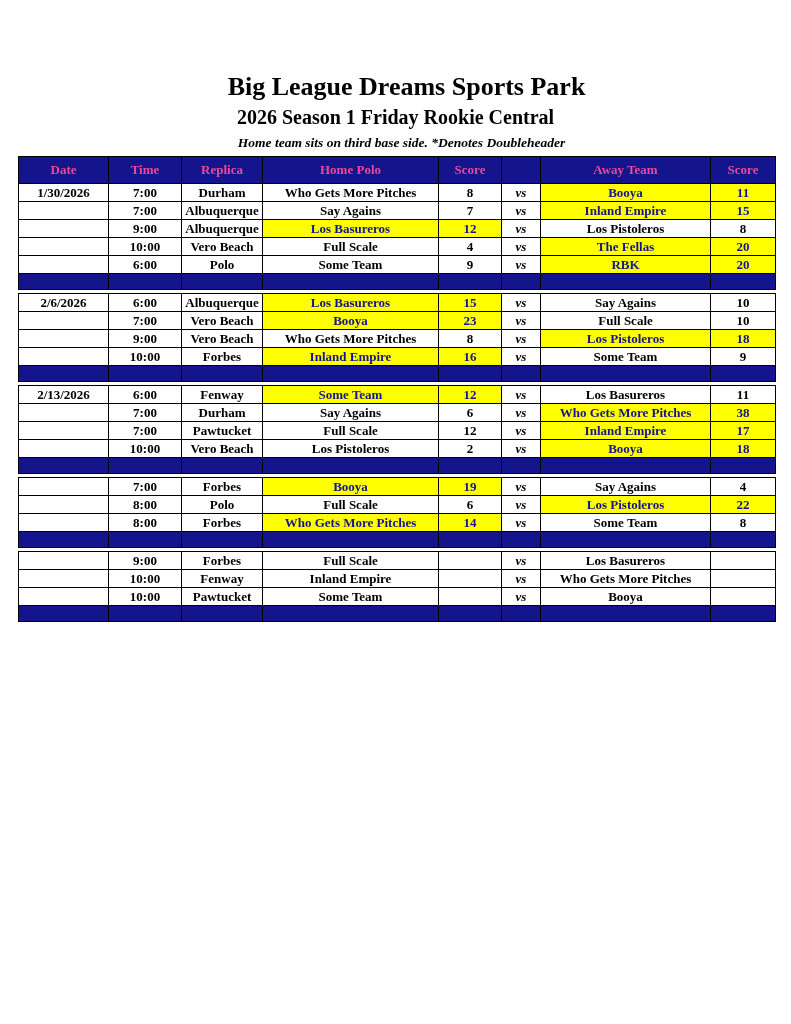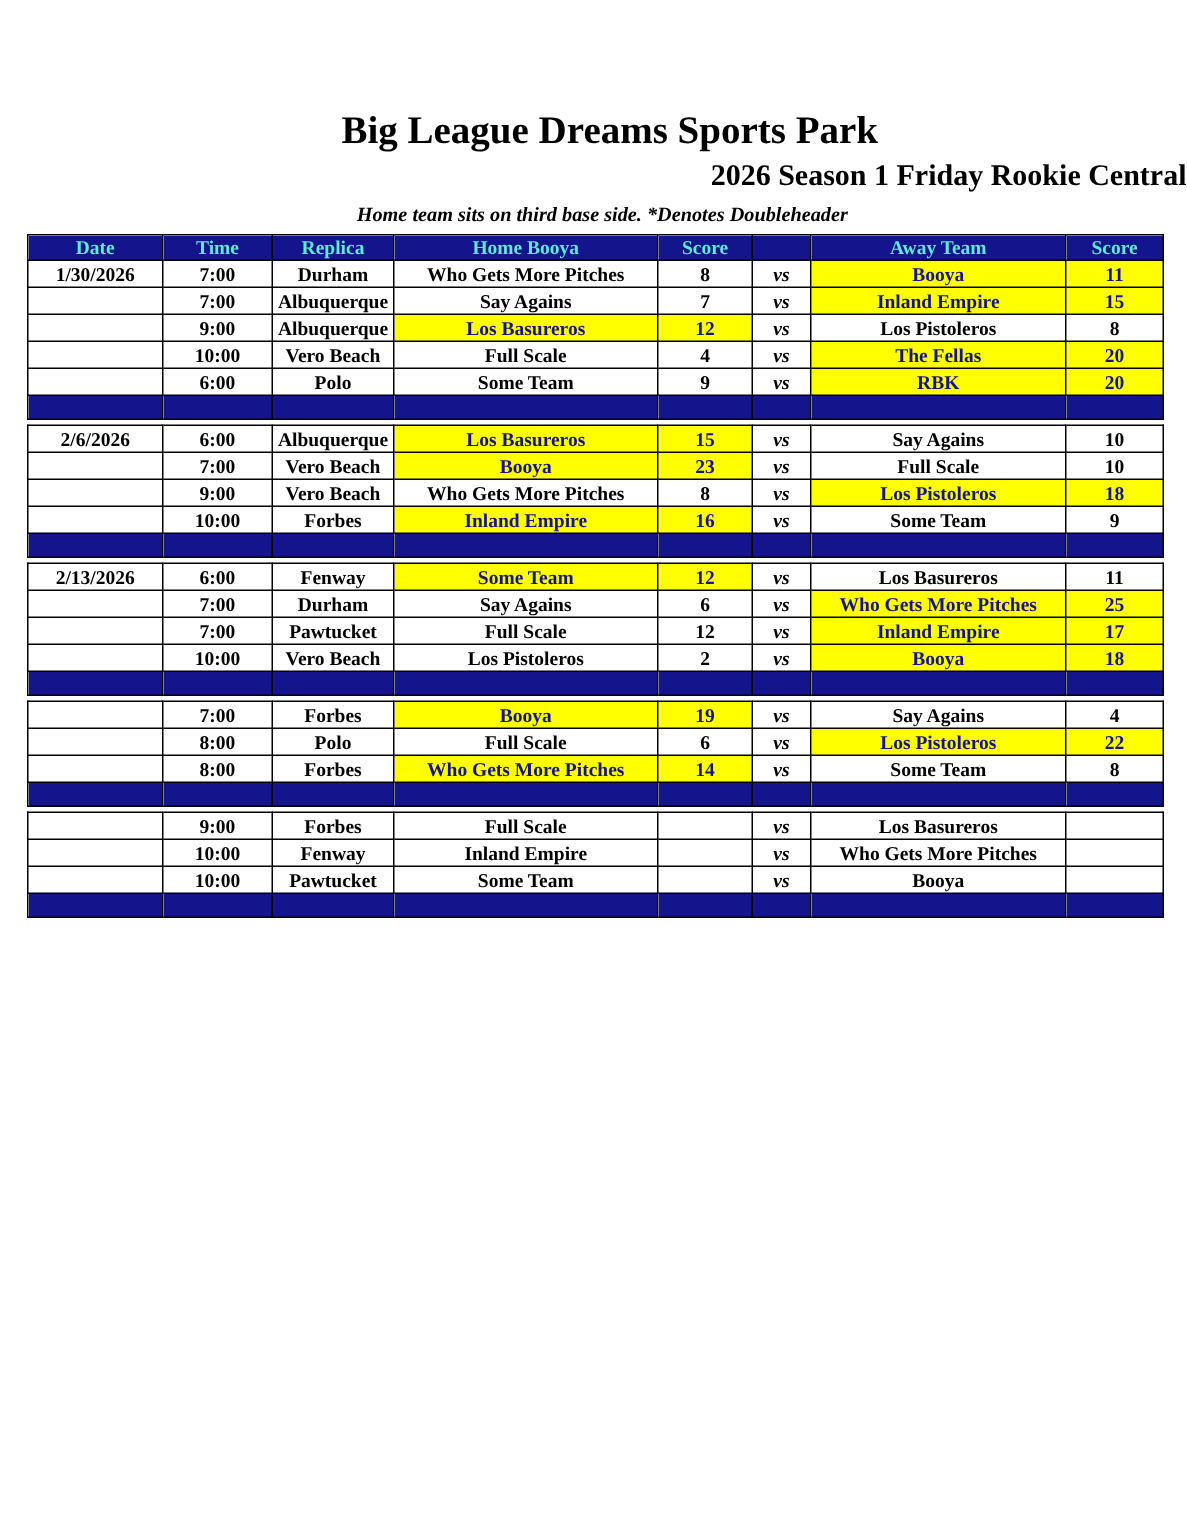--- a/index.html
+++ b/index.html
@@ -16,21 +16,21 @@
   .page-title {
     margin-top: 72px;
     text-align: center;
     font-size: 26px;
     font-weight: bold;
     line-height: 30px;
     padding-left: 22px;
   }
   .page-subtitle {
     margin-top: 2px;
-    text-align: right;
+    text-align: center;
     font-size: 20px;
     font-weight: bold;
     line-height: 26px;
   }
   .page-note {
     margin-top: 5px;
     text-align: center;
     font-size: 13.5px;
     font-weight: bold;
     font-style: italic;
@@ -55,22 +55,22 @@
     font-weight: bold;
     text-align: center;
     vertical-align: middle;
     height: 18px;
     padding: 0 1px;
     overflow: hidden;
     white-space: nowrap;
   }
   table.block th.hdr {
     background: var(--navy);
-    color: #5eead4;
-    height: 17px;
+    color: #ec4899;
+    height: 27px;
   }
   td.win {
     background: var(--yellow);
     color: var(--navy);
   }
   td.vs {
     font-style: italic;
     font-size: 12px;
   }
   tr.sep td {
@@ -95,21 +95,21 @@
           <col style="width:63px">
           <col style="width:39px">
           <col style="width:170px">
           <col style="width:65px">
         </colgroup>
         <tbody>
           <tr>
             <th class="hdr">Date</th>
             <th class="hdr">Time</th>
             <th class="hdr">Replica</th>
-            <th class="hdr">Home Booya</th>
+            <th class="hdr">Home Polo</th>
             <th class="hdr">Score</th>
             <th class="hdr"></th>
             <th class="hdr">Away Team</th>
             <th class="hdr">Score</th>
           </tr>
           <tr>
             <td>1/30/2026</td>
             <td>7:00</td>
             <td>Durham</td>
             <td class="">Who Gets More Pitches</td>
@@ -257,21 +257,21 @@
             <td class="">11</td>
           </tr>
           <tr>
             <td></td>
             <td>7:00</td>
             <td>Durham</td>
             <td class="">Say Agains</td>
             <td class="">6</td>
             <td class="vs">vs</td>
             <td class="win">Who Gets More Pitches</td>
-            <td class="win">25</td>
+            <td class="win">38</td>
           </tr>
           <tr>
             <td></td>
             <td>7:00</td>
             <td>Pawtucket</td>
             <td class="">Full Scale</td>
             <td class="">12</td>
             <td class="vs">vs</td>
             <td class="win">Inland Empire</td>
             <td class="win">17</td>

